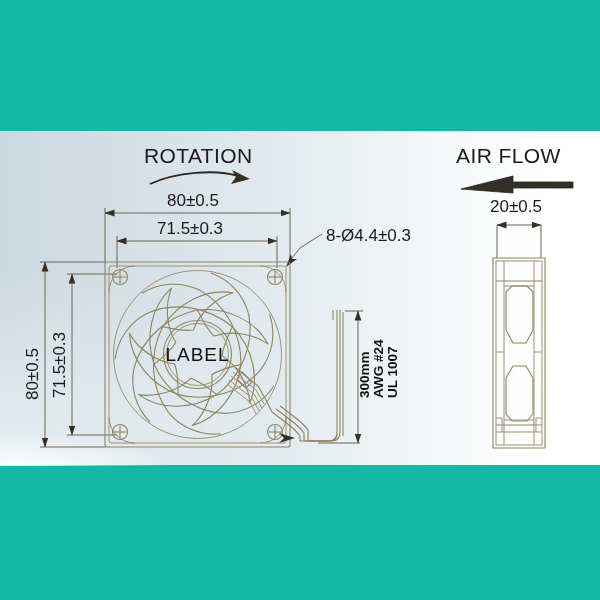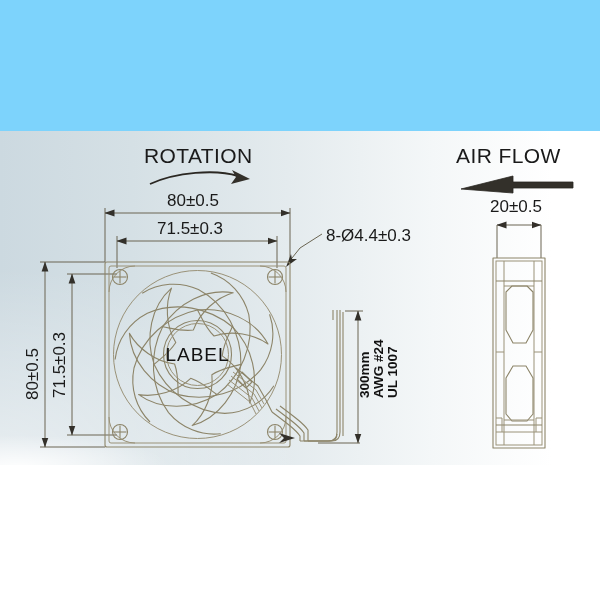--- a/index.html
+++ b/index.html
@@ -1,20 +1,20 @@
 <!DOCTYPE html>
 <html><head>
 <meta charset="utf-8">
 <style>
   html,body{margin:0;padding:0;}
   body{
     width:600px;height:600px;overflow:hidden;background:#ffffff;
     font-family:"Liberation Sans", sans-serif;
   }
-  #stage{position:relative;width:600px;height:464px;background:#7dd3fc;}
+  #stage{position:relative;width:600px;height:600px;background:#14b8a6;}
   #bg-band{
     position:absolute;left:0;top:131px;width:600px;height:334px;
     background:
       radial-gradient(120% 140% at 0% 100%, rgba(255,255,255,0.55) 0%, rgba(255,255,255,0) 42%),
       linear-gradient(to right, #ccd9e0 0%, #d5e0e5 22%, #e4ebee 48%, #f4f7f8 72%, #ffffff 92%);
   }
   #bg-band:after{
     content:"";position:absolute;left:0;bottom:-1px;width:240px;height:34px;
     background:radial-gradient(90% 130% at 8% 100%, rgba(255,255,255,0.9) 0%, rgba(255,255,255,0) 70%);
   }

